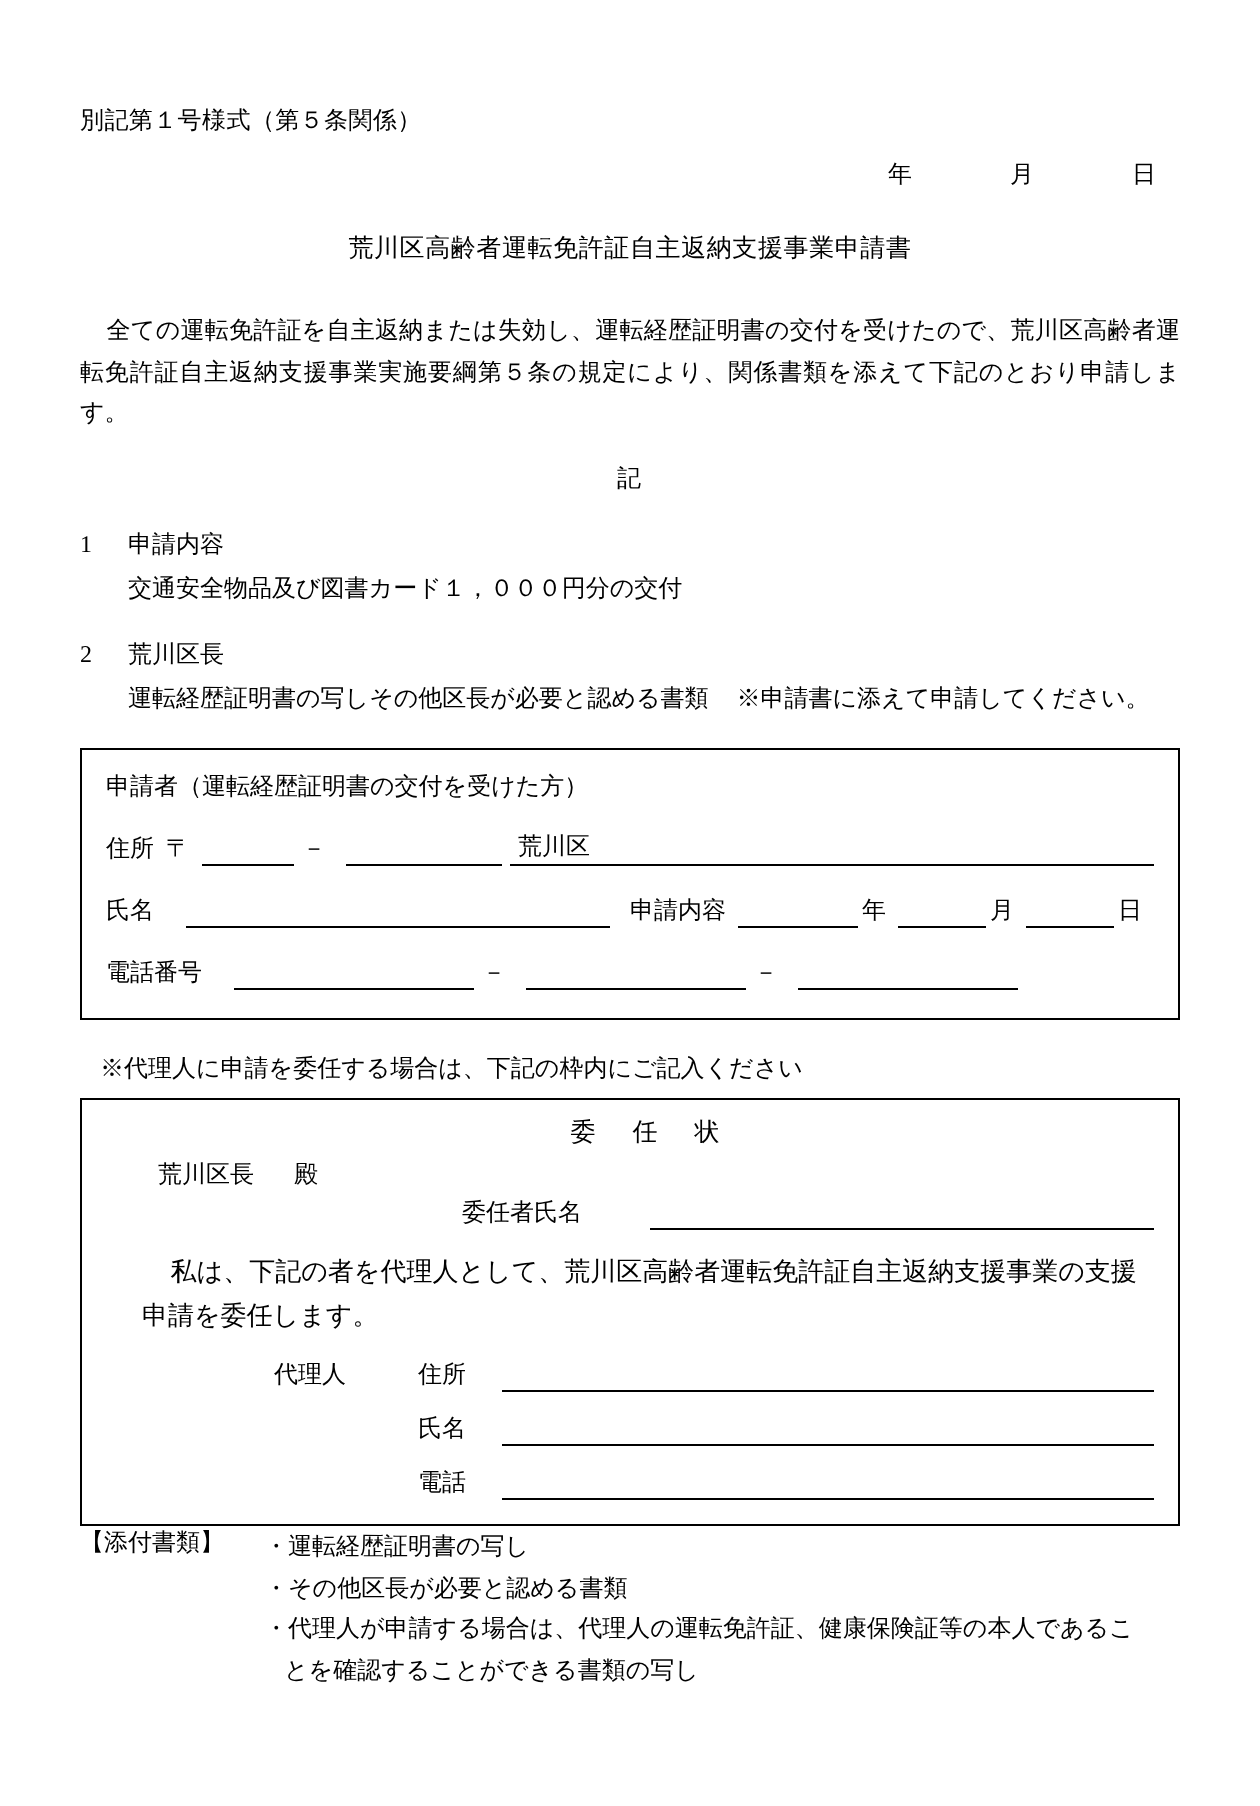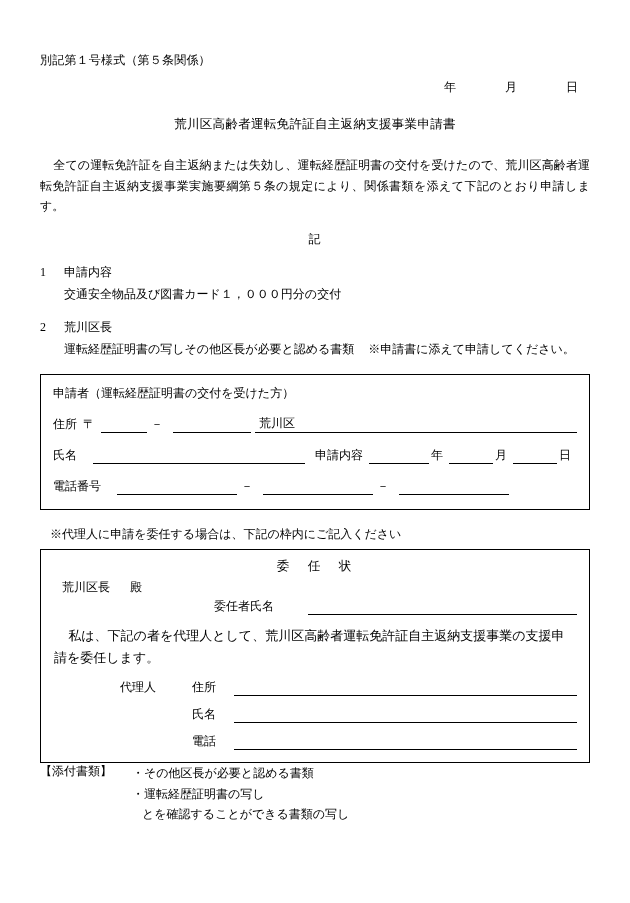--- a/index.html
+++ b/index.html
@@ -115,21 +115,21 @@
   .ul-fixed { flex: 0 0 auto; }
 
   .proxy-note {
     margin-top: 16px;
     font-size: 12px;
     padding-left: 10px;
   }
   .proxy-box {
     margin-top: 6px;
     border: 1px solid #000;
-    padding: 8px 12px 12px 13px;
+    padding: 8px 12px 12px 30px;
     box-sizing: border-box;
   }
   .proxy-title {
     text-align: center;
     font-size: 12.5px;
     letter-spacing: 3px;
   }
   .proxy-to {
     font-size: 12px;
     margin-top: 4px;
@@ -287,20 +287,21 @@
           <span class="agent-tag"></span>
           <span class="sub-label">電話</span>
           <span class="ul"></span>
         </div>
       </div>
     </div>
 
     <div class="attach-block">
       <div class="attach-title">【添付書類】</div>
       <div class="attach-list">
+        <div>・運転経歴証明書の写し</div>
         <div>・その他区長が必要と認める書類</div>
-        <div>・運転経歴証明書の写し</div>
+        <div>・代理人が申請する場合は、代理人の運転免許証、健康保険証等の本人であるこ</div>
         <div class="cont">とを確認することができる書類の写し</div>
       </div>
     </div>
 
   </div>
 </div>
 
 </body></html>

